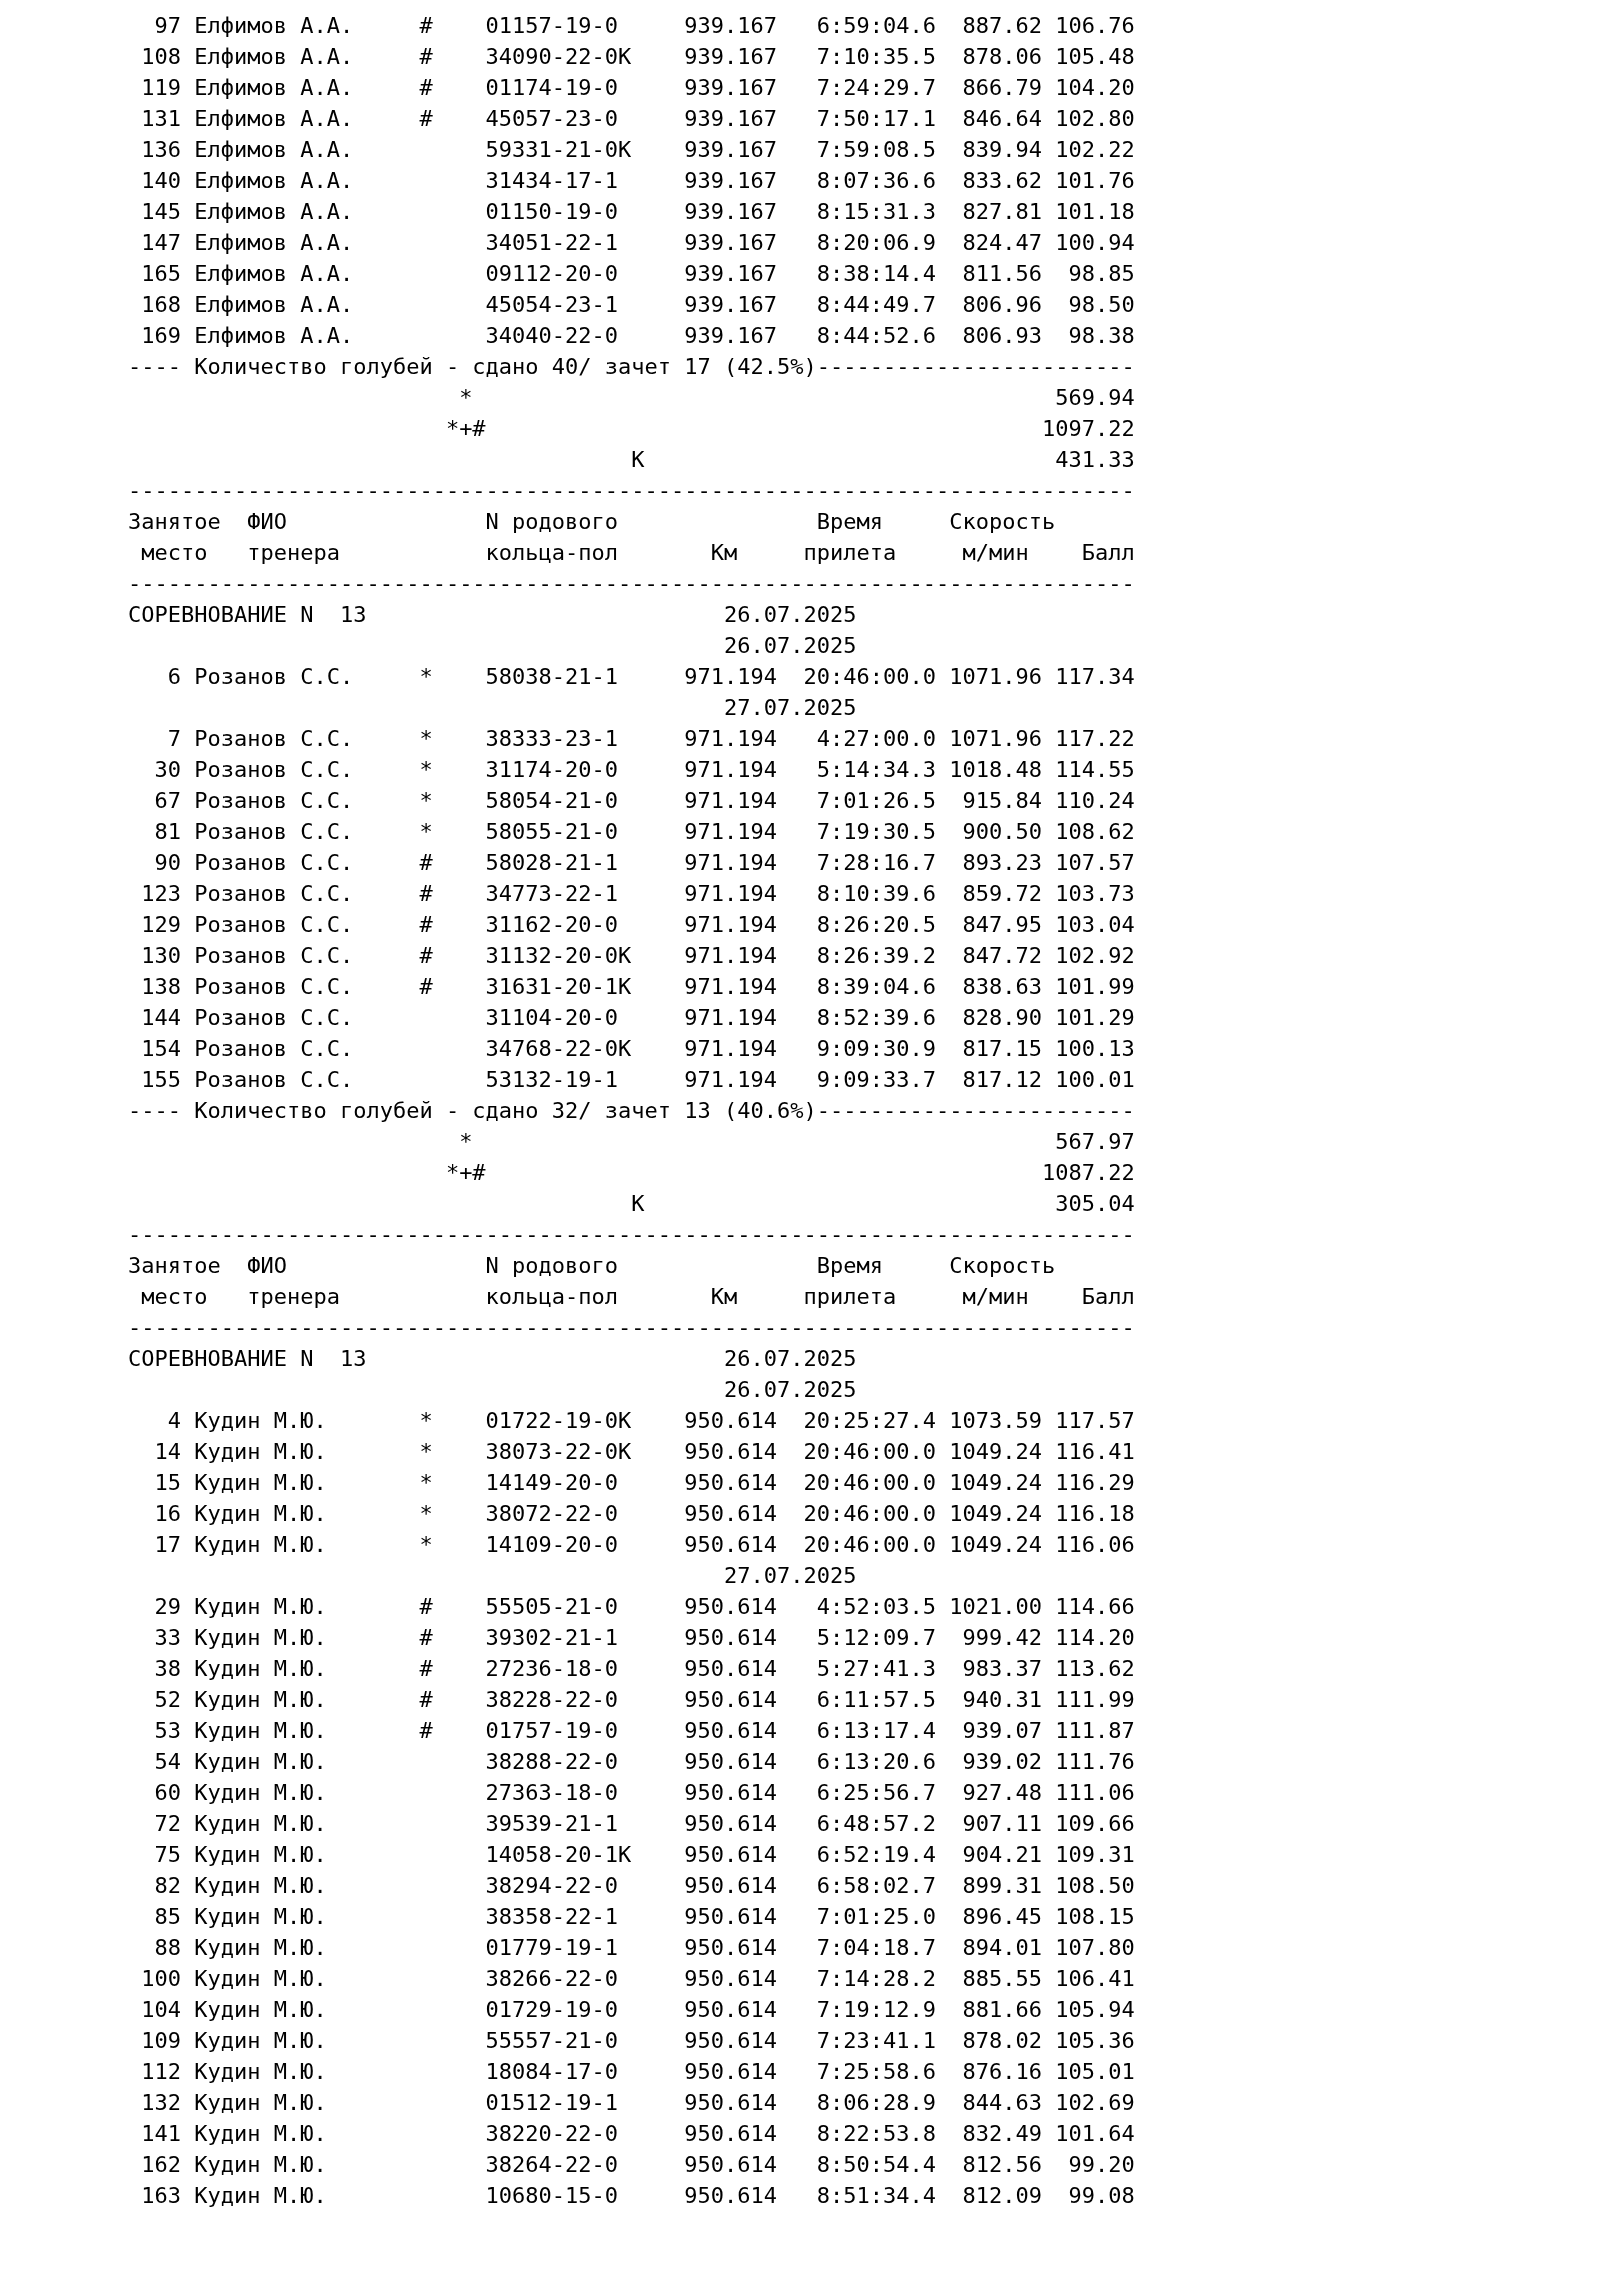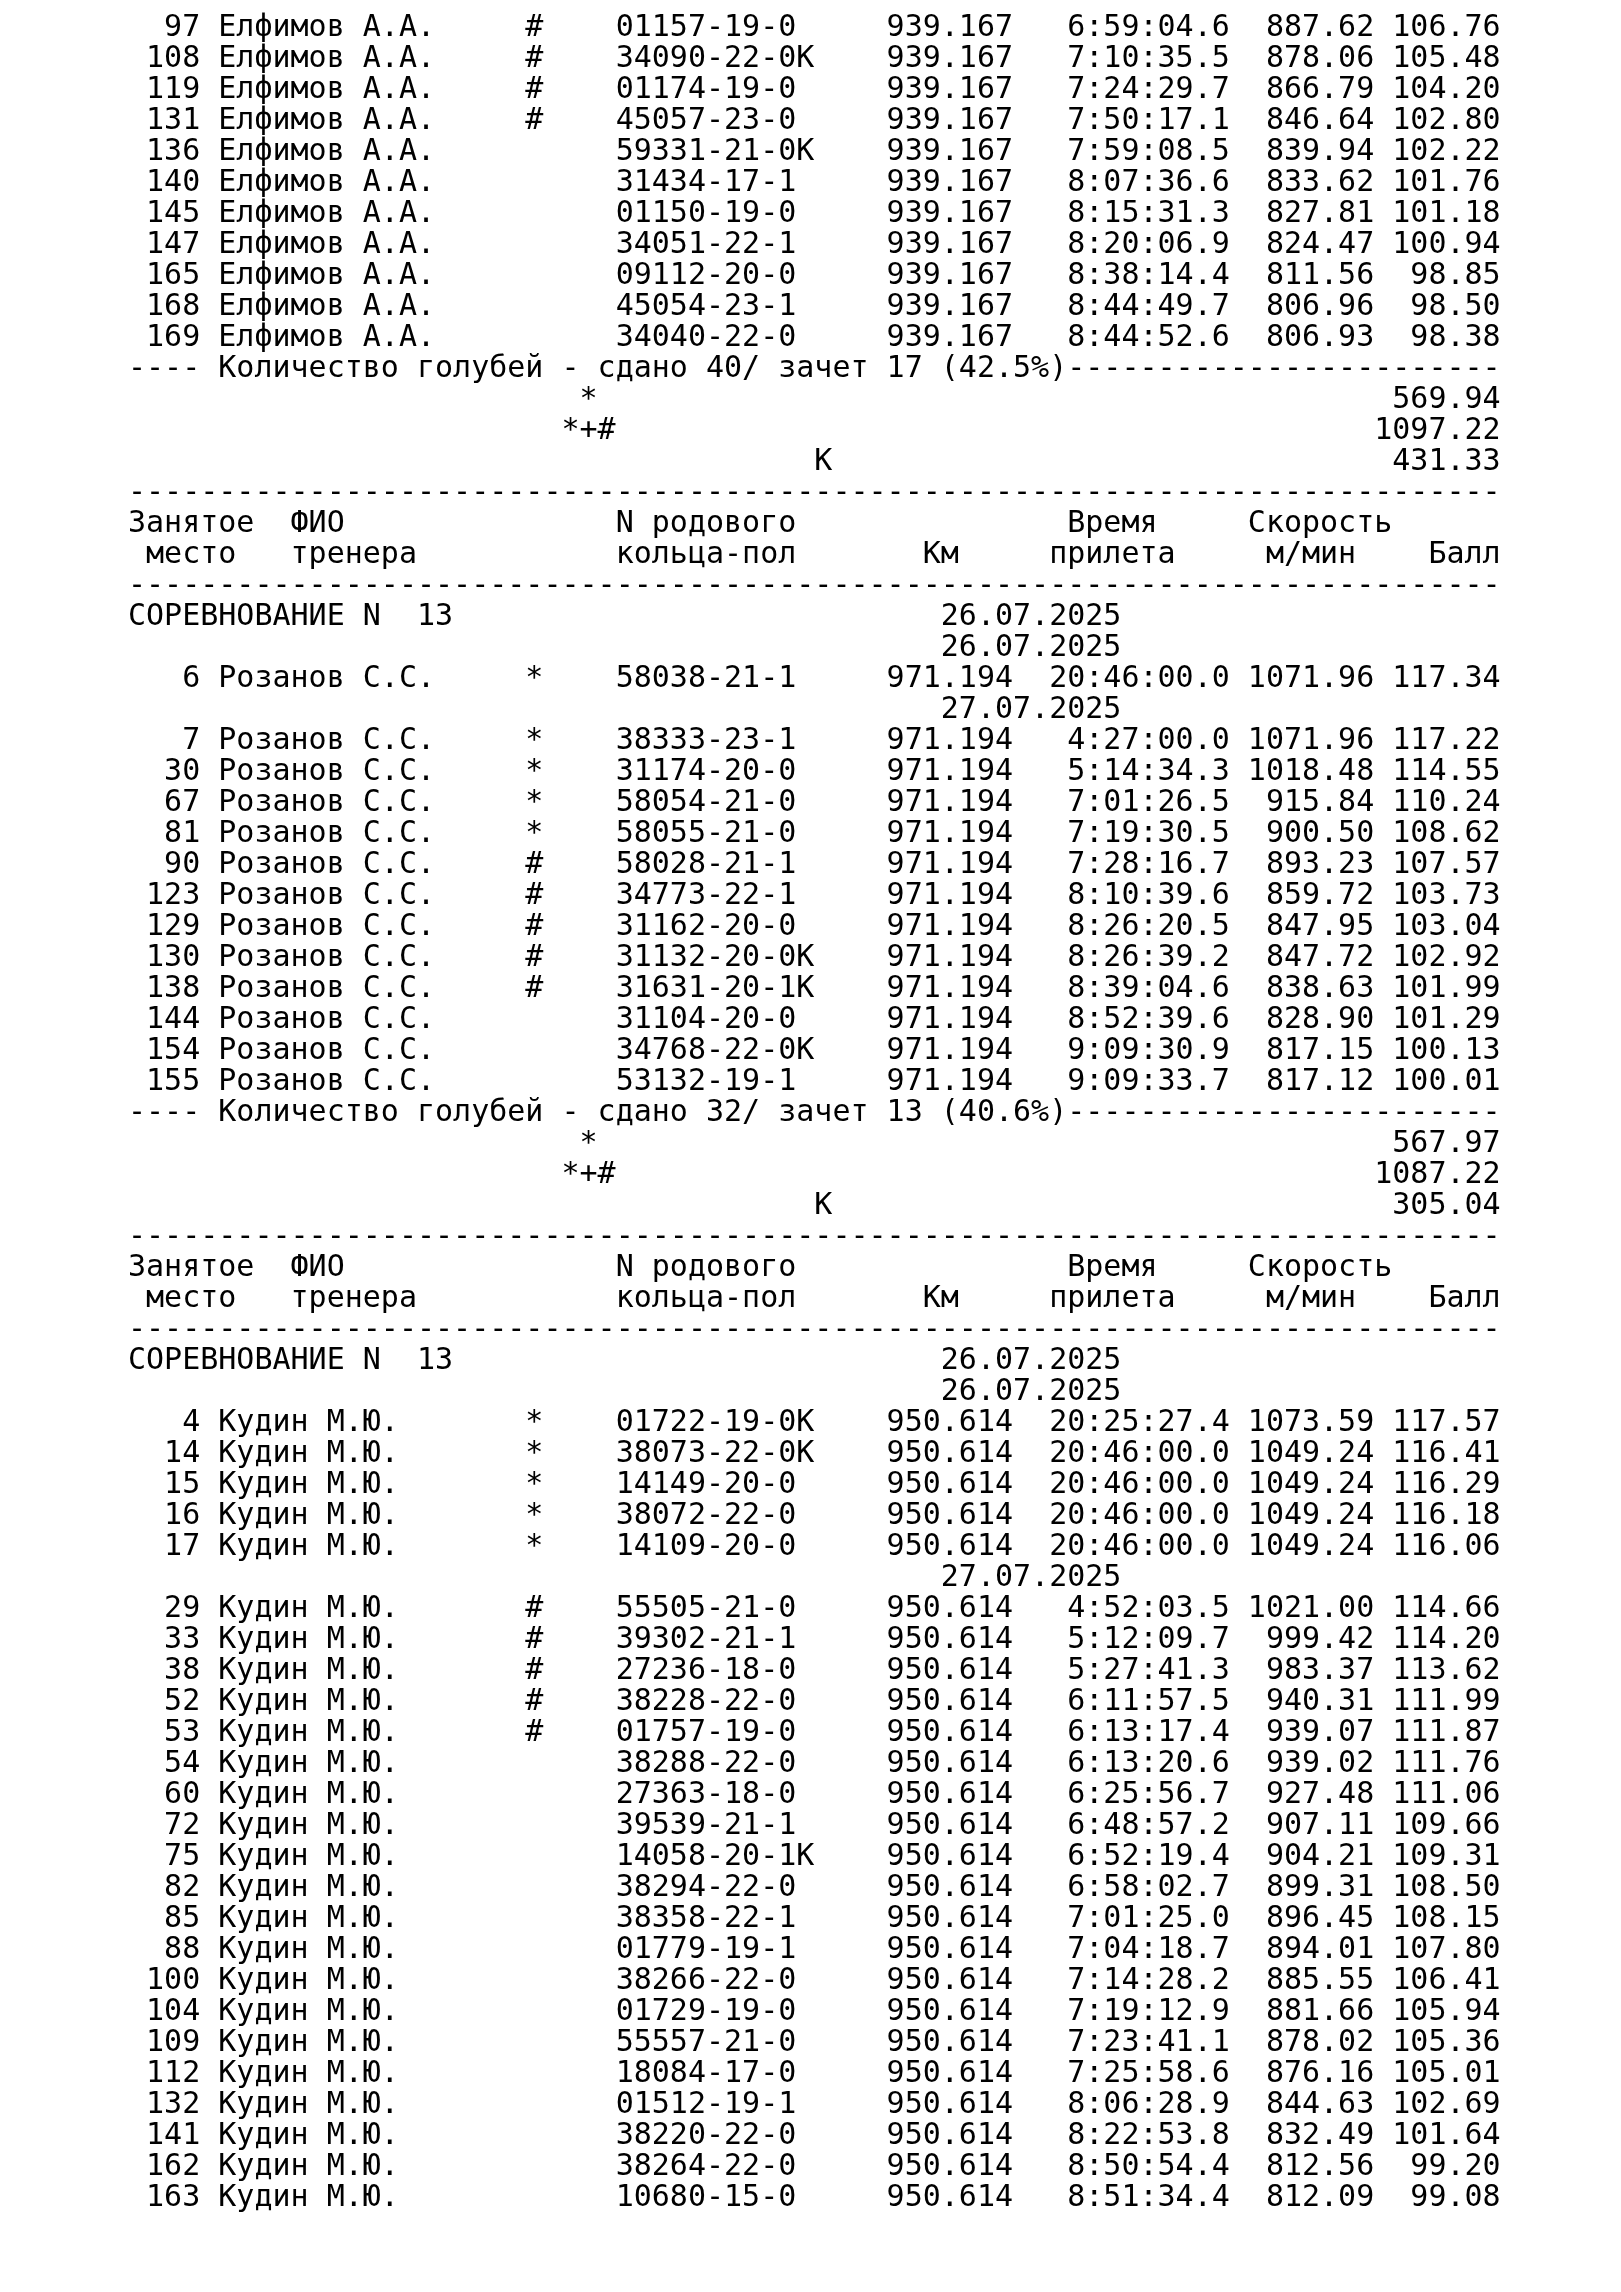--- a/index.html
+++ b/index.html
@@ -13,21 +13,21 @@
     height: 2293px;
     background: #ffffff;
     overflow: hidden;
   }
   .report {
     position: absolute;
     top: 9.8px;
     left: 128px;
     margin: 0;
     font-family: "DejaVu Sans Mono", "Liberation Mono", monospace;
-    font-size: 30px;
+    font-size: 22px;
     line-height: 31px;
     color: #000000;
     white-space: pre;
   }
   .ln {
     height: 31px;
   }
 </style>
 </head>
 <body>

